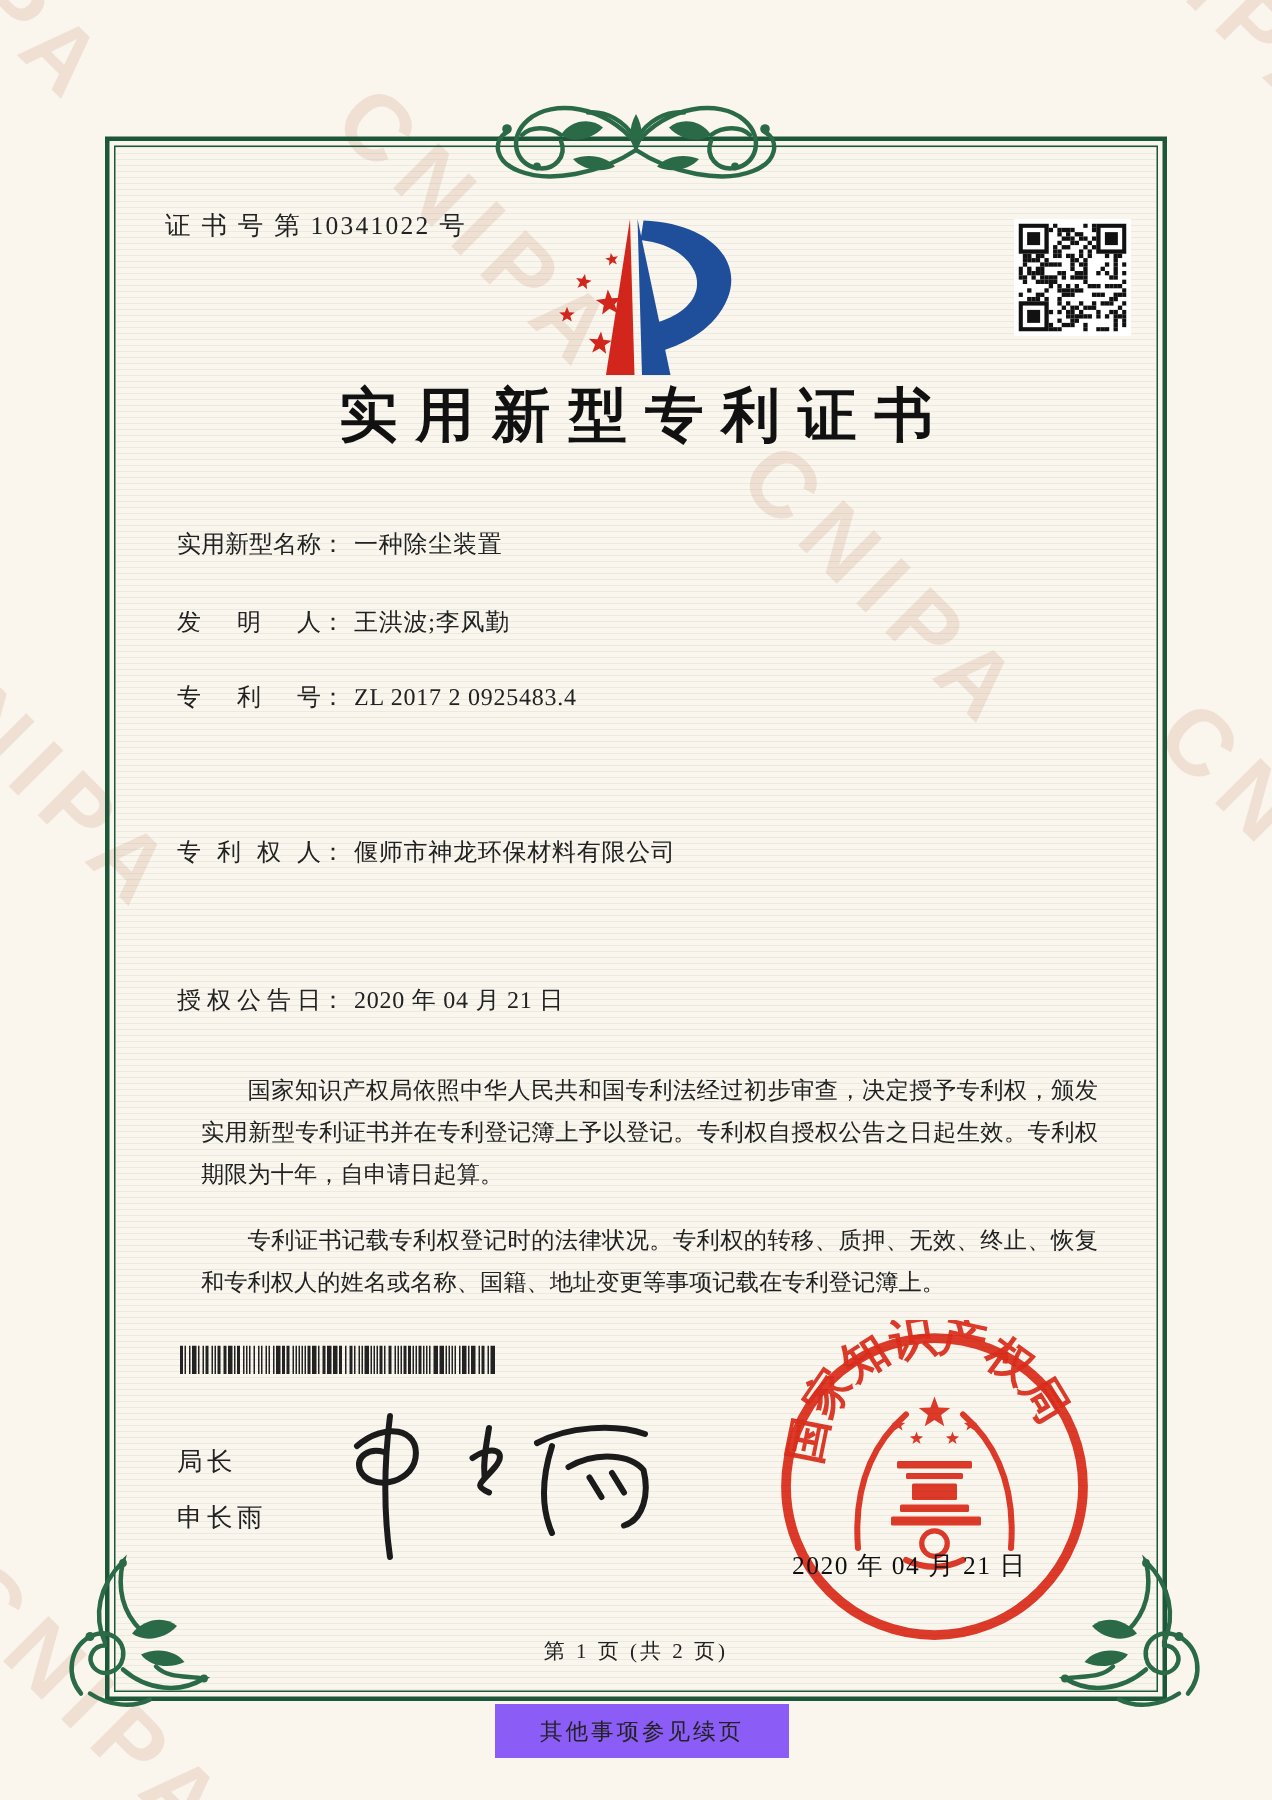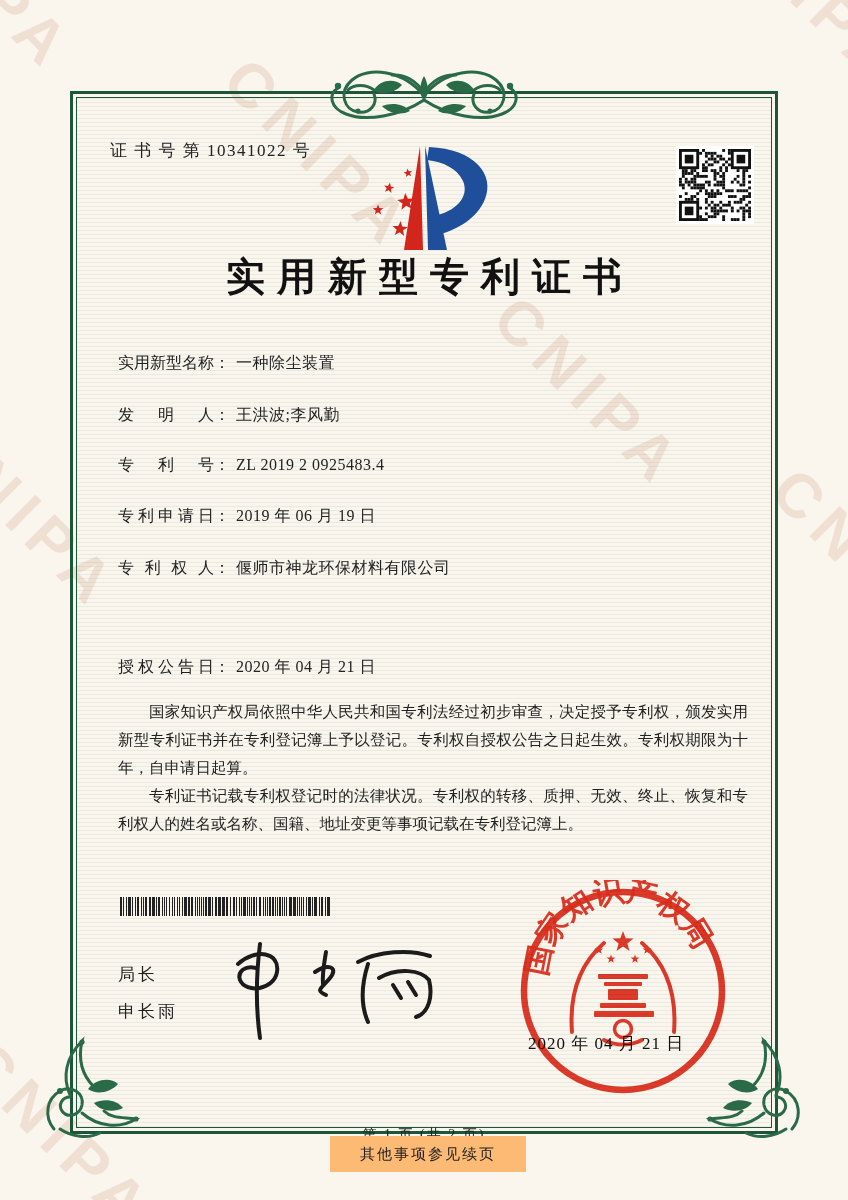--- a/index.html
+++ b/index.html
@@ -30,31 +30,31 @@
 
   
   .field-row{position:absolute;left:118px;z-index:5;font-size:16px;white-space:nowrap;}
   .flabel{display:inline-block;width:96px;text-align:justify;text-align-last:justify;}
   .fvalue{margin-left:6px;letter-spacing:0.5px;}
   .grant-right{position:absolute;left:368px;top:0;}
 
   
   .body-text{position:absolute;left:118px;top:698px;width:630px;z-index:5;
       font-size:15.5px;line-height:1.8;text-align:justify;}
-  .body-text p{margin:0;text-indent:2em;}
+  .body-text p{margin:16px;text-indent:2em;}
 
   
   .barcode{position:absolute;left:120px;top:897px;z-index:5;}
   .officer-title{position:absolute;left:118px;top:963px;z-index:5;font-size:17px;letter-spacing:3px;}
   .officer-name{position:absolute;left:118px;top:1000px;z-index:5;font-size:17px;letter-spacing:3px;}
   .signature{position:absolute;left:222px;top:928px;z-index:6;}
   .seal{position:absolute;left:512px;top:880px;width:222px;height:222px;z-index:6;mix-blend-mode:multiply;}
   .seal-date{position:absolute;left:528px;top:1032px;z-index:7;font-size:17px;letter-spacing:1px;color:#101010;white-space:nowrap;}
-  .page-info{position:absolute;left:70px;top:1092px;width:708px;z-index:5;text-align:center;font-size:14px;letter-spacing:2px;margin-top:34px;}
-  .note-box{position:absolute;left:330px;top:1136px;width:196px;height:36px;z-index:5;background:#fdba74;
+  .page-info{position:absolute;left:70px;top:1092px;width:708px;z-index:5;text-align:center;font-size:14px;letter-spacing:2px;}
+  .note-box{position:absolute;left:330px;top:1136px;width:196px;height:36px;z-index:5;background:#8b5cf6;
       display:flex;align-items:center;justify-content:center;font-size:15px;letter-spacing:2px;}
 </style>
 </head>
 <body>
 
 <div id="page">
 
   <div class="wm" style="left:-140px;top:-60px;">CNIPA</div>
   <div class="wm" style="left:200px;top:118px;">CNIPA</div>
   <div class="wm" style="left:690px;top:-45px;">CNIPA</div>
@@ -356,24 +356,21 @@
 
   <div class="title">实用新型专利证书</div>
 
   <div class="field-row" style="top:353px;">
     <span class="flabel">实用新型名称</span><span>：</span><span class="fvalue">一种除尘装置</span>
   </div>
   <div class="field-row" style="top:405px;">
     <span class="flabel">发明人</span><span>：</span><span class="fvalue">王洪波;李风勤</span>
   </div>
   <div class="field-row" style="top:455px;">
-    <span class="flabel">专利号</span><span>：</span><span class="fvalue">ZL 2019 2 0925483.4</span>
-  </div>
-  <div class="field-row" style="top:506px;">
-    <span class="flabel">专利申请日</span><span>：</span><span class="fvalue">2019 年 06 月 19 日</span>
+    <span class="flabel">专利号</span><span>：</span><span class="fvalue">ZL 2017 2 0925483.4</span>
   </div>
   <div class="field-row" style="top:558px;">
     <span class="flabel">专利权人</span><span>：</span><span class="fvalue">偃师市神龙环保材料有限公司</span>
   </div>
 
   <div class="field-row" style="top:657px;width:630px;">
     <span class="flabel">授权公告日</span><span>：</span><span class="fvalue">2020 年 04 月 21 日</span>
   </div>
 
   <div class="body-text">

